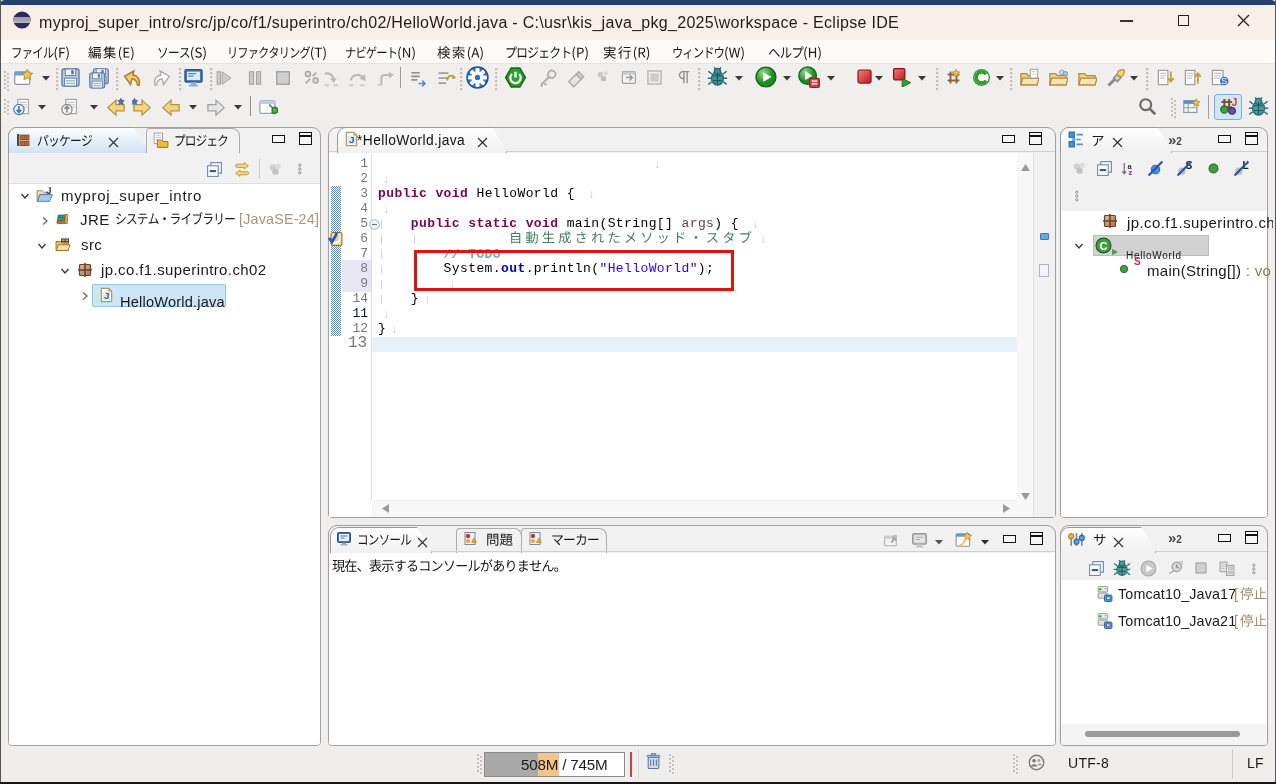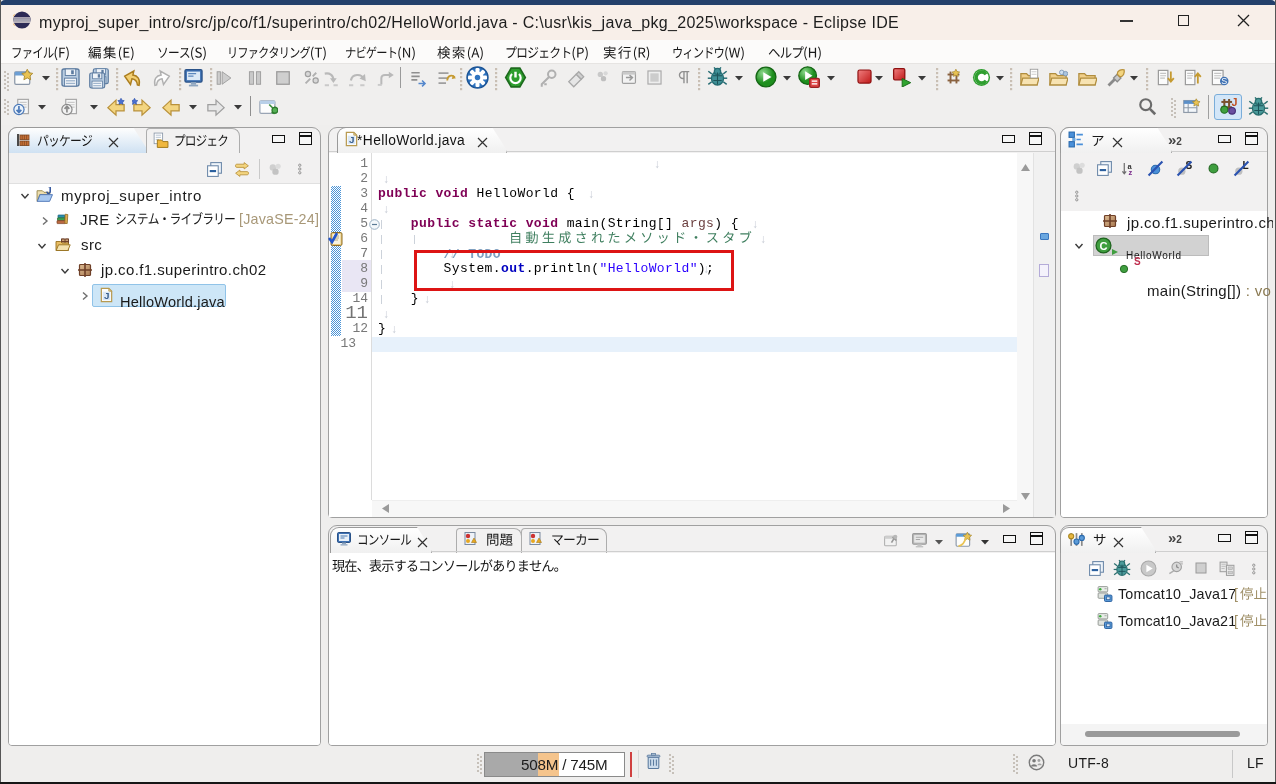--- a/index.html
+++ b/index.html
@@ -974,23 +974,23 @@
     <div style="position:absolute;left:342px;top:156px;width:26px;text-align:right;font-family:'Liberation Mono',monospace;font-size:13px;line-height:15px;color:#787878;">1</div>
     <div style="position:absolute;left:342px;top:171px;width:26px;text-align:right;font-family:'Liberation Mono',monospace;font-size:13px;line-height:15px;color:#787878;">2</div>
     <div style="position:absolute;left:342px;top:186px;width:26px;text-align:right;font-family:'Liberation Mono',monospace;font-size:13px;line-height:15px;color:#787878;">3</div>
     <div style="position:absolute;left:342px;top:201px;width:26px;text-align:right;font-family:'Liberation Mono',monospace;font-size:13px;line-height:15px;color:#787878;">4</div>
     <div style="position:absolute;left:342px;top:216px;width:26px;text-align:right;font-family:'Liberation Mono',monospace;font-size:13px;line-height:15px;color:#787878;">5</div>
     <div style="position:absolute;left:342px;top:231px;width:26px;text-align:right;font-family:'Liberation Mono',monospace;font-size:13px;line-height:15px;color:#787878;">6</div>
     <div style="position:absolute;left:342px;top:246px;width:26px;text-align:right;font-family:'Liberation Mono',monospace;font-size:13px;line-height:15px;color:#787878;">7</div>
     <div style="position:absolute;left:342px;top:261px;width:26px;text-align:right;font-family:'Liberation Mono',monospace;font-size:13px;line-height:15px;color:#787878;">8</div>
     <div style="position:absolute;left:342px;top:276px;width:26px;text-align:right;font-family:'Liberation Mono',monospace;font-size:13px;line-height:15px;color:#787878;">9</div>
     <div style="position:absolute;left:342px;top:291px;width:26px;text-align:right;font-family:'Liberation Mono',monospace;font-size:13px;line-height:15px;color:#787878;">14</div>
-    <div style="position:absolute;left:342px;top:306px;width:26px;text-align:right;font-family:'Liberation Mono',monospace;font-size:19px;line-height:15px;color:#737373;">11</div>
+    <div style="position:absolute;left:342px;top:306px;width:26px;text-align:right;font-family:'Liberation Mono',monospace;font-size:13px;line-height:15px;color:#0f172a;">11</div>
     <div style="position:absolute;left:342px;top:321px;width:26px;text-align:right;font-family:'Liberation Mono',monospace;font-size:13px;line-height:15px;color:#787878;">12</div>
-    <div style="position:absolute;left:330px;top:336px;width:26px;text-align:right;font-family:'Liberation Mono',monospace;font-size:13px;line-height:15px;color:#787878;">13</div>
+    <div style="position:absolute;left:348px;top:336px;width:26px;text-align:left;font-family:'Liberation Mono',monospace;font-size:16px;line-height:15px;color:#787878;">13</div>
     <svg style="position:absolute;left:369px;top:219px" width="11" height="11" viewBox="0 0 11 11">
       <circle cx="5.5" cy="5.5" r="4.8" fill="#f4f8fb" stroke="#9ab0c4"></circle>
       <path d="M3 5.5h5" stroke="#5a7a94" stroke-width="1.2"></path>
     </svg>
     <svg style="position:absolute;left:328px;top:230px" width="15" height="17" viewBox="0 0 15 17">
 <rect x="3" y="2.5" width="11" height="13" rx="1.5" fill="#e8c878" stroke="#8f6f28"></rect>
 <rect x="4.5" y="4" width="8" height="10" fill="#f7f3e0"></rect>
 <path d="M6 6h5M6 8h5M6 10h4" stroke="#a89868" stroke-width=".8"></path>
 <path d="M1 8 L4 12 L9 3" stroke="#2255cc" stroke-width="2.6" fill="none"></path>
     </svg>
@@ -1112,21 +1112,21 @@
       <text x="8" y="11.8" font-size="10.5" font-weight="bold" fill="#fff" text-anchor="middle" font-family="Liberation Sans">C</text>
     </svg>
     <svg style="position:absolute;left:1111px;top:248px" width="8" height="8">
       <path d="M1 1 L7 4 L1 7z" fill="#3f9e3f"></path>
     </svg>
     <div style="position:absolute;left:1126px;top:250px;font-family:'Liberation Sans',sans-serif;font-size:10px;color:#1a1a1a;white-space:pre;letter-spacing:0.7px;">HelloWorld</div>
     <svg style="position:absolute;left:1117px;top:262px" width="14" height="14" viewBox="0 0 16 16">
       <circle cx="8" cy="8" r="4.2" fill="#3f9e3f" stroke="#20641f"></circle>
     </svg>
     <div style="position:absolute;left:1134px;top:256px;font-family:'Liberation Sans',sans-serif;font-size:10px;color:#c03050;white-space:pre;font-weight:700;">S</div>
-    <div style="position:absolute;left:1147px;top:262px;font-family:'Liberation Sans',sans-serif;font-size:15px;color:#1a1a1a;white-space:pre;letter-spacing:0.3px;margin-top:20px;">main(String[])<span style="color:#8a7a52"> : vo</span></div>
+    <div style="position:absolute;left:1147px;top:262px;font-family:'Liberation Sans',sans-serif;font-size:15px;color:#1a1a1a;white-space:pre;letter-spacing:0.3px;">main(String[])<span style="color:#8a7a52"> : vo</span></div>
     <div style="position:absolute;left:328px;top:525px;width:728px;height:221px;background:#f2f1f1;border:1px solid #a0a0a0;border-radius:9px 9px 4px 4px;"></div>
     <div style="position:absolute;left:329px;top:553px;width:726px;height:192px;background:#fff;border-radius:0 0 3px 3px;"></div>
     <div style="position:absolute;left:330px;top:527px;width:102px;height:26px;background:linear-gradient(#ffffff,#f0f0f0);border:1px solid #9a9a9a;border-bottom:none;border-radius:9px 10px 0 0;clip-path:polygon(0 0,calc(100% - 15px) 0,calc(100% - 2px) 78%,100% 100%,0 100%);"></div>
     <svg style="position:absolute;left:336px;top:531px" width="16" height="16" viewBox="0 0 16 16">
       <rect x="1.5" y="1.5" width="13" height="10" rx="1.2" fill="#3f72b4" stroke="#2a5288"></rect>
       <rect x="3" y="3" width="10" height="7" fill="#e8f0f8"></rect>
       <path d="M4.5 5h7M4.5 7h4" stroke="#4a78b0" stroke-width="1"></path>
       <rect x="6" y="11.5" width="4" height="1.6" fill="#8fa6c0"></rect>
       <rect x="4.5" y="13.2" width="7" height="1.3" fill="#8fa6c0"></rect>
     </svg>

